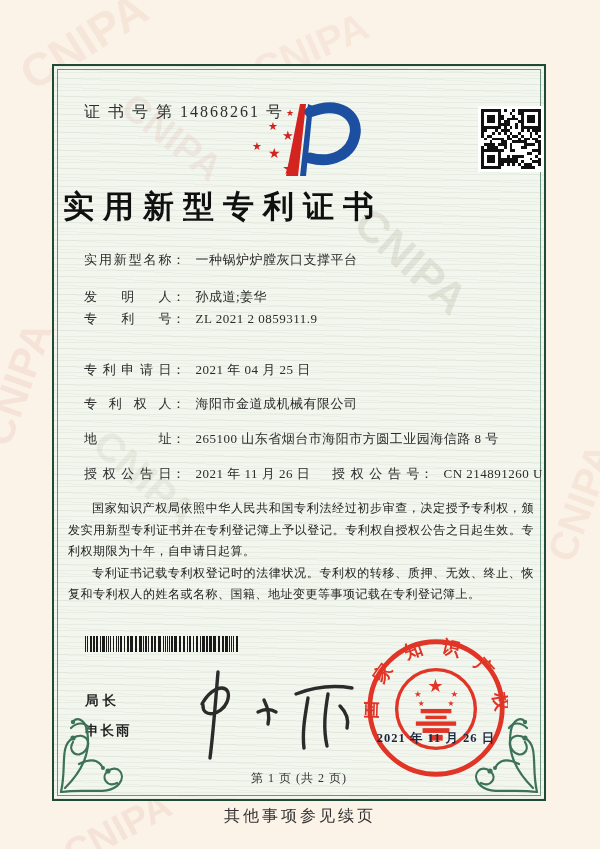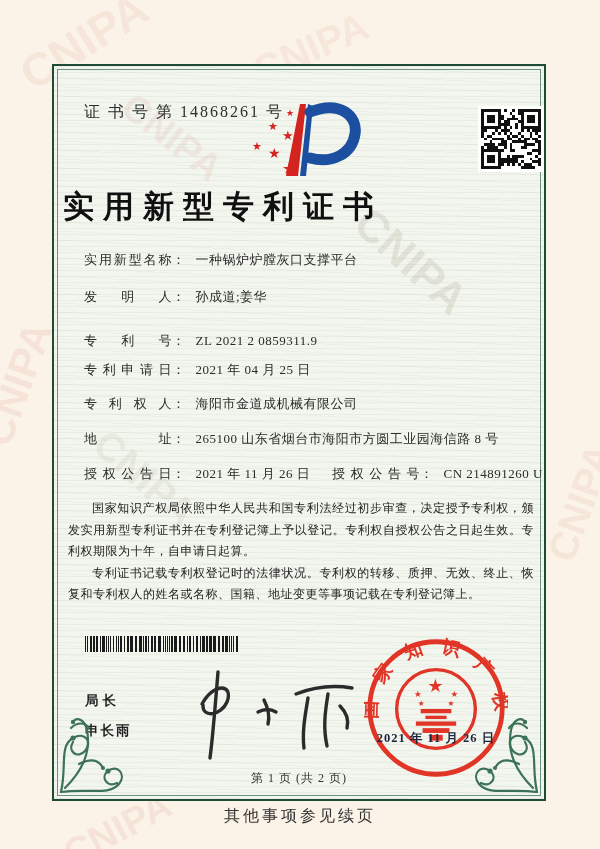--- a/index.html
+++ b/index.html
@@ -363,21 +363,21 @@
     </div>
 
     <div class="title">实用新型专利证书</div>
 
     <div class="frow" style="top:185px;">
       <span class="flabel">实用新型名称</span><span class="fcolon">：</span><span class="fval">一种锅炉炉膛灰口支撑平台</span>
     </div>
     <div class="frow" style="top:222px;">
       <span class="flabel">发明人</span><span class="fcolon">：</span><span class="fval">孙成道;姜华</span>
     </div>
-    <div class="frow" style="top:266px;">
+    <div class="frow" style="top:244px;">
       <span class="flabel">专利号</span><span class="fcolon">：</span><span class="fval">ZL 2021 2 0859311.9</span>
     </div>
     <div class="frow" style="top:295px;">
       <span class="flabel">专利申请日</span><span class="fcolon">：</span><span class="fval">2021 年 04 月 25 日</span>
     </div>
     <div class="frow" style="top:329px;">
       <span class="flabel">专利权人</span><span class="fcolon">：</span><span class="fval">海阳市金道成机械有限公司</span>
     </div>
     <div class="frow" style="top:364px;">
       <span class="flabel">地址</span><span class="fcolon">：</span><span class="fval">265100 山东省烟台市海阳市方圆工业园海信路 8 号</span>

